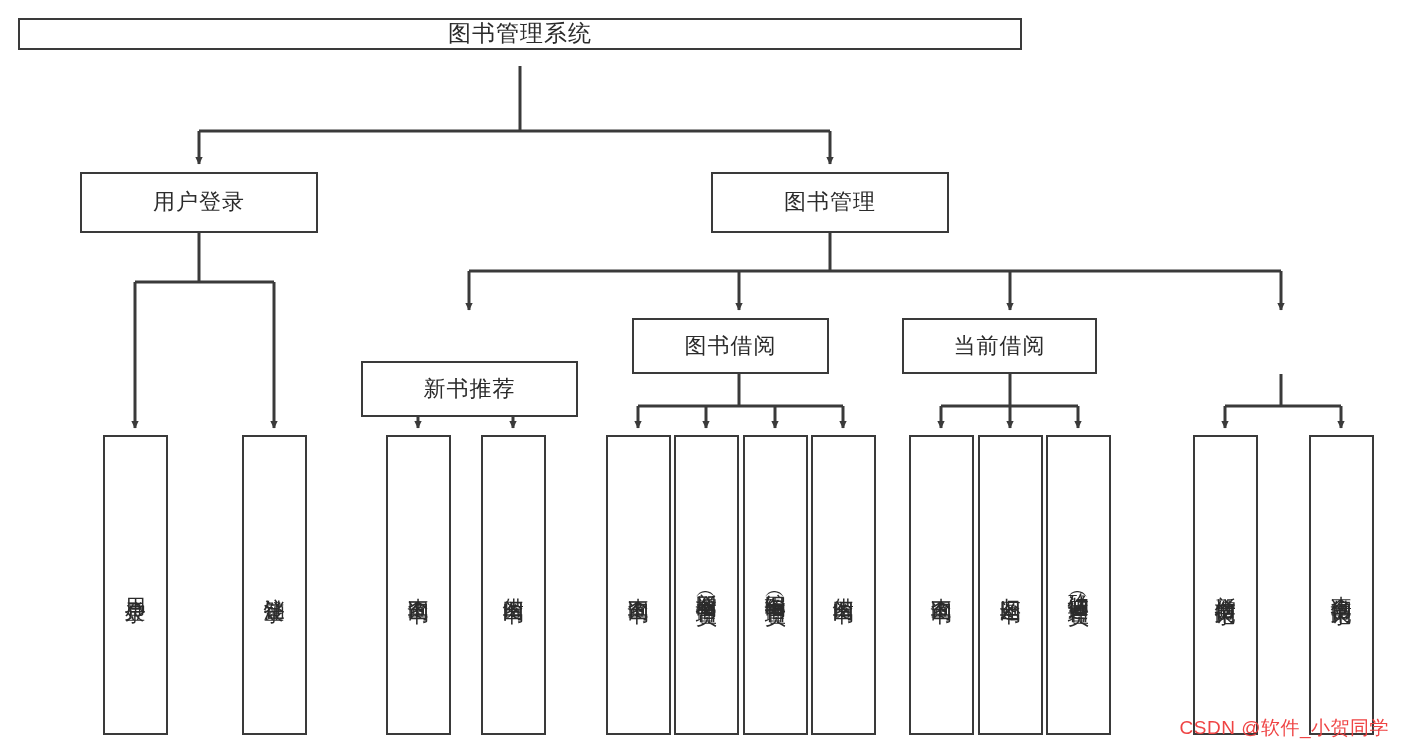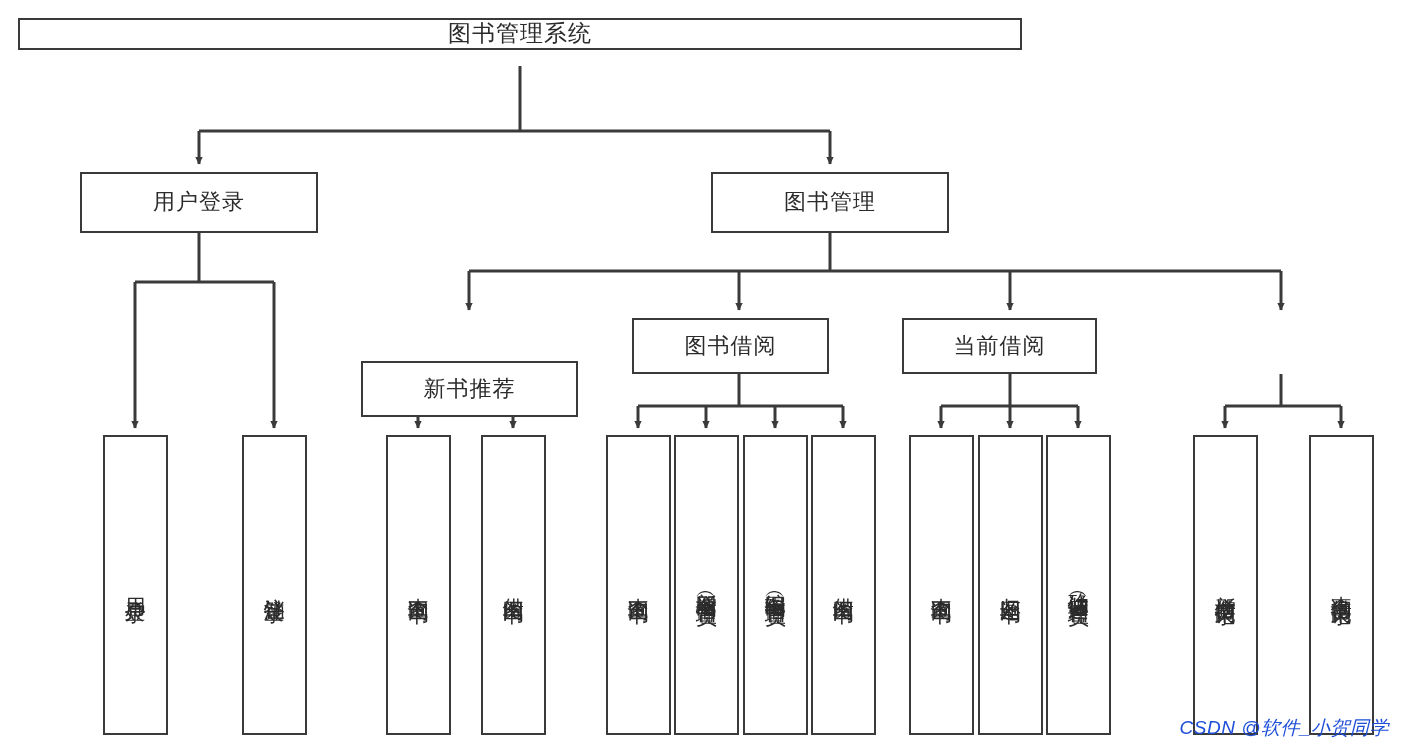--- a/index.html
+++ b/index.html
@@ -59,26 +59,25 @@
   .node-v .vtext {
     writing-mode: vertical-rl;
     text-orientation: upright;
     display: block;
   }
   #watermark {
     position: absolute;
     right: 16px;
     bottom: 6px;
     font-size: 19px;
-    color: #1d4ed8;
+    color: #ef4444;
     letter-spacing: 0.5px;
     white-space: nowrap;
     z-index: 3;
     font-family: "Liberation Sans", "DejaVu Sans", sans-serif;
-    font-style: italic;
   }
 </style>
 </head>
 <body>
 
 <div id="diagram-root">
 
   <svg id="edge-layer" viewBox="0 0 1405 747" width="1405" height="747" aria-hidden="true">
     <defs>
       <marker id="arrowhead" markerWidth="9" markerHeight="9" refX="7.4" refY="4.5" orient="auto" markerUnits="userSpaceOnUse">

